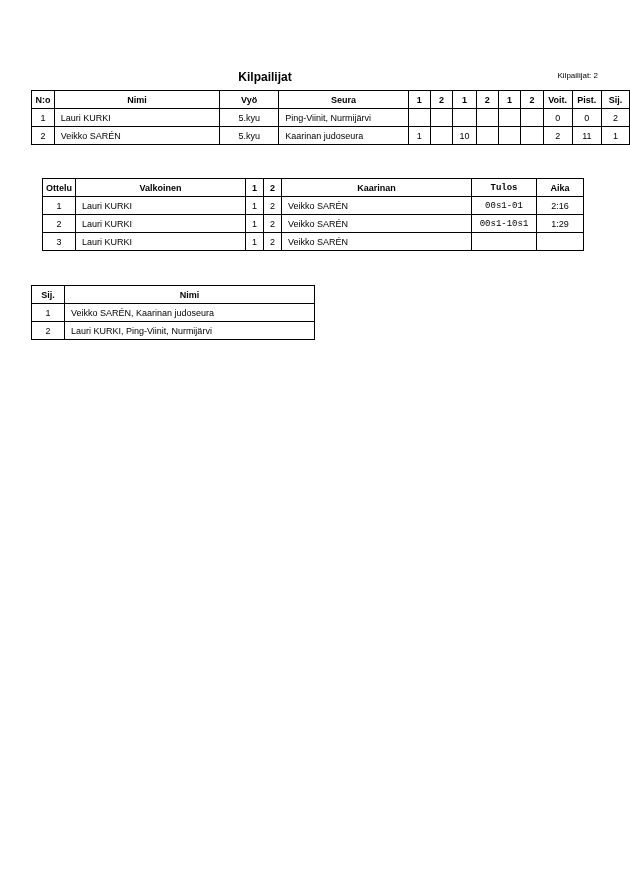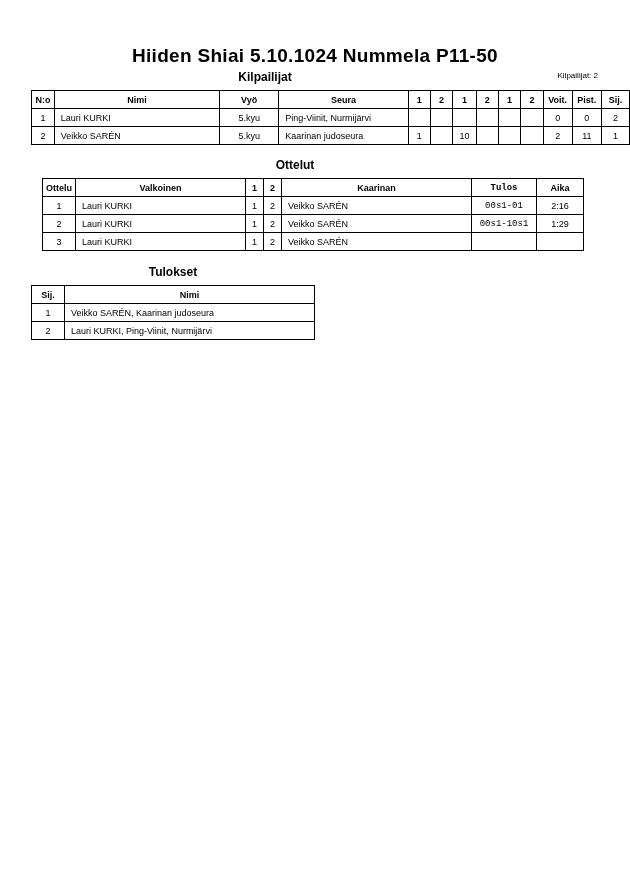--- a/index.html
+++ b/index.html
@@ -111,21 +111,20 @@
   }
   #results-table .r-rank { width: 26px; text-align: center; }
   #results-table .r-name { width: 240px; text-align: left; padding-left: 6px; }
   #results-table thead th.r-name { text-align: center; padding-left: 3px; }
 </style>
 </head>
 <body>
 
 <div class="page">
 
-  <div class="title">Hiiden Shiai  5.10.1024  Nummela   P11-50</div>
 
   <div class="section-label label-kilpailijat">Kilpailijat</div>
   <div class="count-note">Kilpailijat: 2</div>
 
   <table id="competitors-table">
     <thead>
       <tr>
         <th class="c-no">N:o</th>
         <th class="c-name">Nimi</th>
         <th class="c-grade">Vyö</th>
@@ -168,21 +167,20 @@
         <td class="c-m"></td>
         <td class="c-m"></td>
         <td class="c-m"></td>
         <td class="c-voit">2</td>
         <td class="c-pist">11</td>
         <td class="c-sij">1</td>
       </tr>
     </tbody>
   </table>
 
-  <div class="section-label label-ottelut">Ottelut</div>
 
   <table id="matches-table">
     <thead>
       <tr>
         <th class="m-no">Ottelu</th>
         <th class="m-white">Valkoinen</th>
         <th class="m-p1">1</th>
         <th class="m-p2">2</th>
         <th class="m-blue">Kaarinan</th>
         <th class="m-result">Tulos</th>
@@ -213,21 +211,20 @@
         <td class="m-white">Lauri KURKI</td>
         <td class="m-p1">1</td>
         <td class="m-p2">2</td>
         <td class="m-blue">Veikko SARÉN</td>
         <td class="m-result"></td>
         <td class="m-time"></td>
       </tr>
     </tbody>
   </table>
 
-  <div class="section-label label-tulokset">Tulokset</div>
 
   <table id="results-table">
     <thead>
       <tr>
         <th class="r-rank">Sij.</th>
         <th class="r-name">Nimi</th>
       </tr>
     </thead>
     <tbody>
       <tr>

